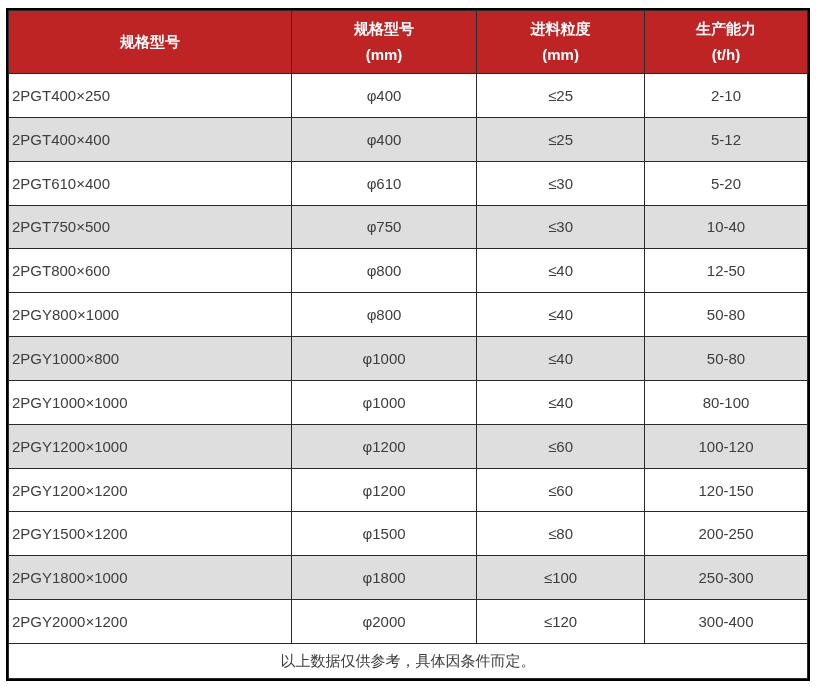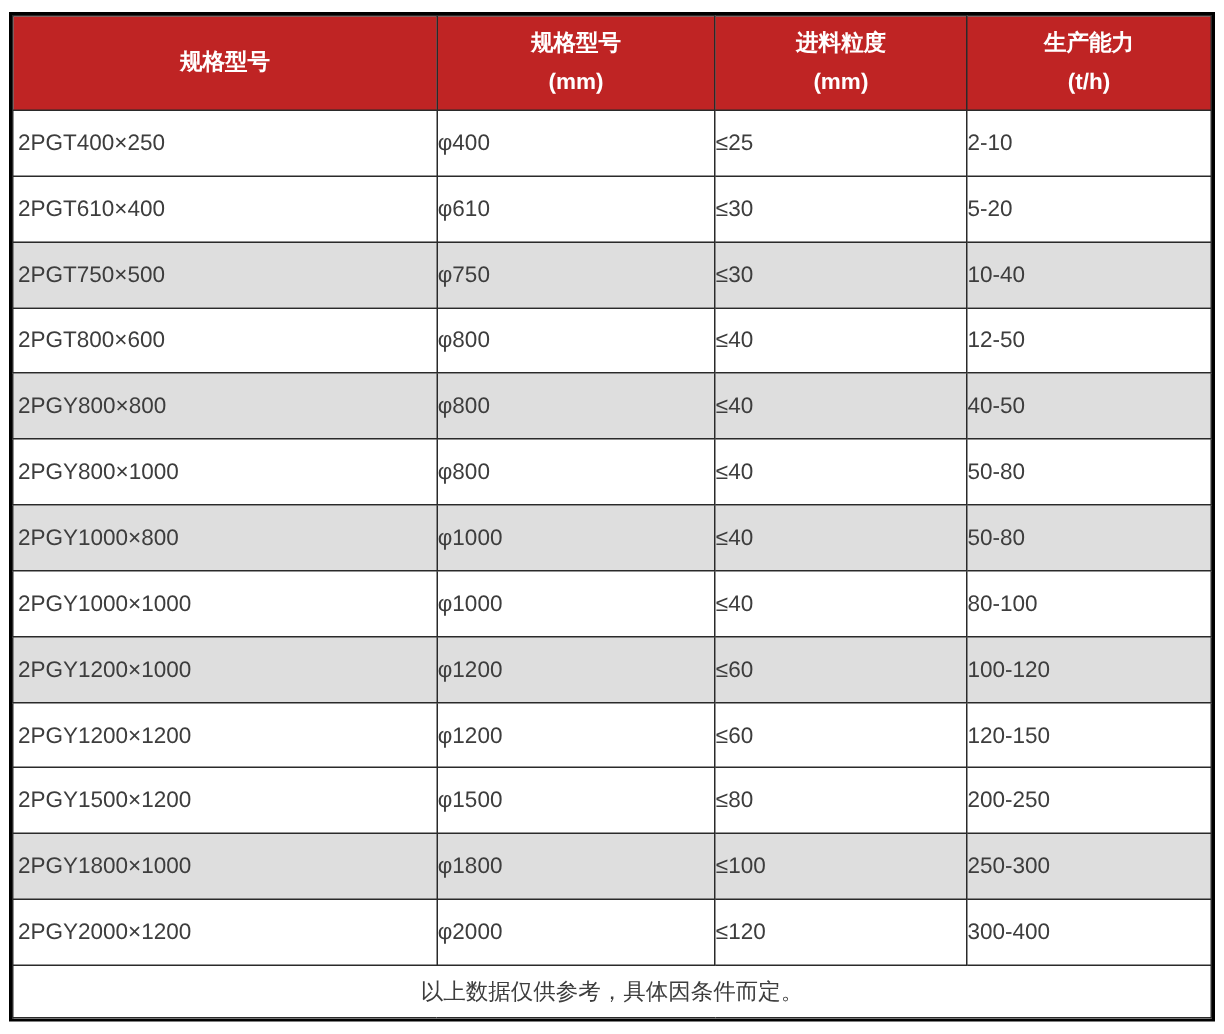--- a/index.html
+++ b/index.html
@@ -49,20 +49,21 @@
   }
   th .hline {
     display: block;
     line-height: 26px;
   }
   table.spec-table tbody td {
     height: 37px;
     font-size: 15px;
     color: var(--cell-text);
     background: var(--row-bg);
+    text-align: center;
     vertical-align: middle;
   }
   table.spec-table tbody tr.alt td {
     background: var(--row-alt-bg);
   }
   table.spec-table tbody td:first-child {
     text-align: left;
     padding-left: 3px;
   }
   table.spec-table tfoot td {
@@ -107,43 +108,43 @@
           </th>
         </tr>
       </thead>
       <tbody>
           <tr>
             <td>2PGT400×250</td>
             <td>φ400</td>
             <td>≤25</td>
             <td>2-10</td>
           </tr>
+          <tr class="alt">
+            <td>2PGT400×400</td>
+            <td>φ400</td>
+            <td>≤25</td>
+            <td>5-12</td>
+          </tr>
           <tr>
             <td>2PGT610×400</td>
             <td>φ610</td>
             <td>≤30</td>
             <td>5-20</td>
           </tr>
           <tr class="alt">
             <td>2PGT750×500</td>
             <td>φ750</td>
             <td>≤30</td>
             <td>10-40</td>
           </tr>
           <tr>
             <td>2PGT800×600</td>
             <td>φ800</td>
             <td>≤40</td>
             <td>12-50</td>
-          </tr>
-          <tr class="alt">
-            <td>2PGY800×800</td>
-            <td>φ800</td>
-            <td>≤40</td>
-            <td>40-50</td>
           </tr>
           <tr>
             <td>2PGY800×1000</td>
             <td>φ800</td>
             <td>≤40</td>
             <td>50-80</td>
           </tr>
           <tr class="alt">
             <td>2PGY1000×800</td>
             <td>φ1000</td>

